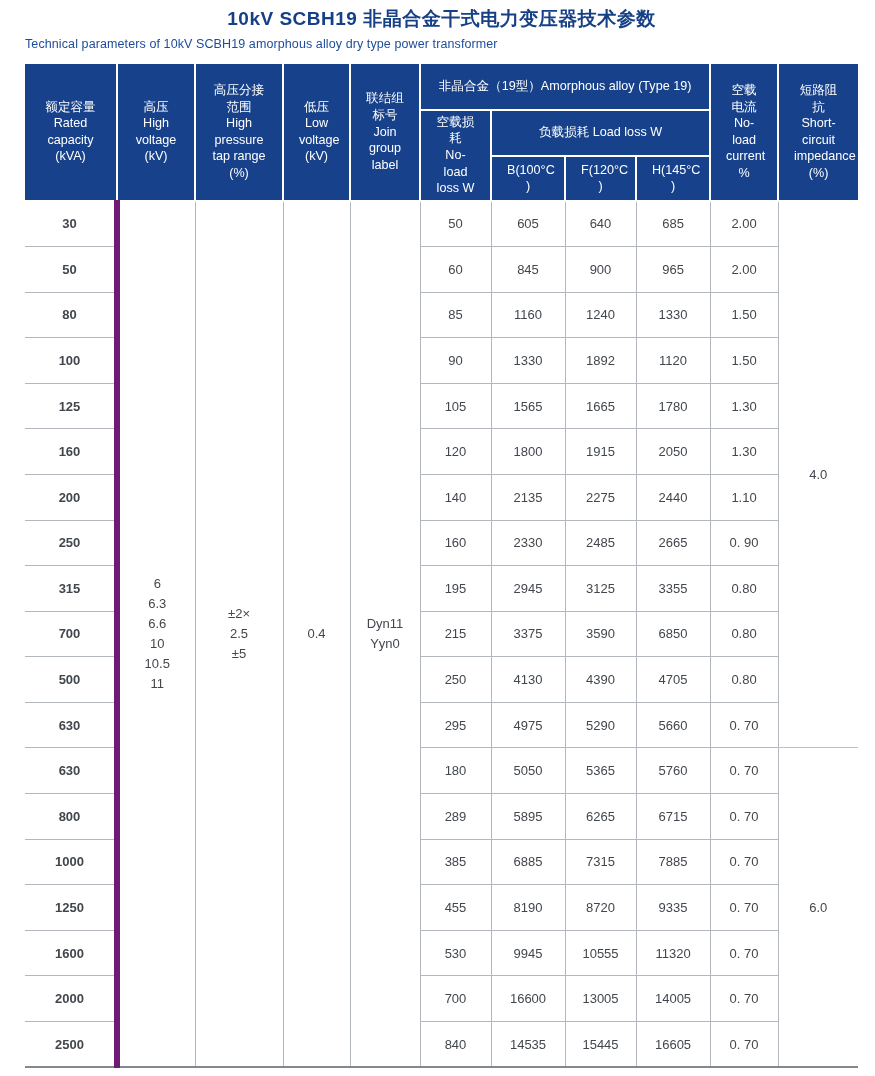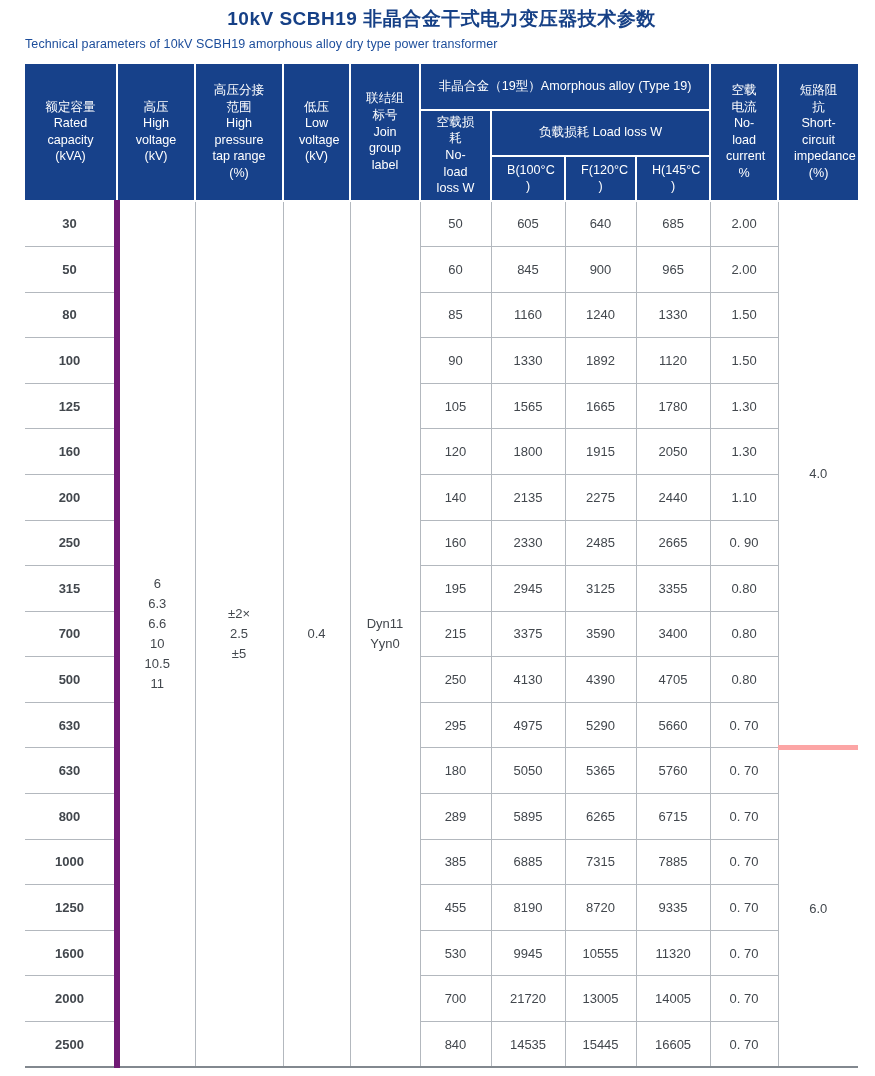--- a/index.html
+++ b/index.html
@@ -72,21 +72,21 @@
   }
   td.col-merged {
     border-right: 1px solid #b3b8be;
     white-space: pre-line;
     line-height: 1.55;
   }
   td.col-data {
     border: 1px solid #b3b8be;
   }
   td.col-impedance { border: none; }
-  td.impedance-divider { border-bottom: 5px solid #fca5a5; }
+  td.impedance-divider { border-bottom: 1px solid #fca5a5; }
 </style>
 </head>
 <body>
 
 <div class="page">
   <div class="page-title">10kV SCBH19 非晶合金干式电力变压器技术参数</div>
   <div class="page-subtitle">Technical parameters of 10kV SCBH19 amorphous alloy dry type power transformer</div>
 
   <table class="params">
     <colgroup>
@@ -228,21 +228,21 @@
           <td class="col-data">2945</td>
           <td class="col-data">3125</td>
           <td class="col-data">3355</td>
           <td class="col-data">0.80</td>
         </tr>
         <tr>
           <td class="col-capacity">700</td>
           <td class="col-data">215</td>
           <td class="col-data">3375</td>
           <td class="col-data">3590</td>
-          <td class="col-data">3400</td>
+          <td class="col-data">6850</td>
           <td class="col-data">0.80</td>
         </tr>
         <tr>
           <td class="col-capacity">500</td>
           <td class="col-data">250</td>
           <td class="col-data">4130</td>
           <td class="col-data">4390</td>
           <td class="col-data">4705</td>
           <td class="col-data">0.80</td>
         </tr>
@@ -291,21 +291,21 @@
           <td class="col-capacity">1600</td>
           <td class="col-data">530</td>
           <td class="col-data">9945</td>
           <td class="col-data">10555</td>
           <td class="col-data">11320</td>
           <td class="col-data">0. 70</td>
         </tr>
         <tr>
           <td class="col-capacity">2000</td>
           <td class="col-data">700</td>
-          <td class="col-data">21720</td>
+          <td class="col-data">16600</td>
           <td class="col-data">13005</td>
           <td class="col-data">14005</td>
           <td class="col-data">0. 70</td>
         </tr>
         <tr>
           <td class="col-capacity">2500</td>
           <td class="col-data">840</td>
           <td class="col-data">14535</td>
           <td class="col-data">15445</td>
           <td class="col-data">16605</td>

